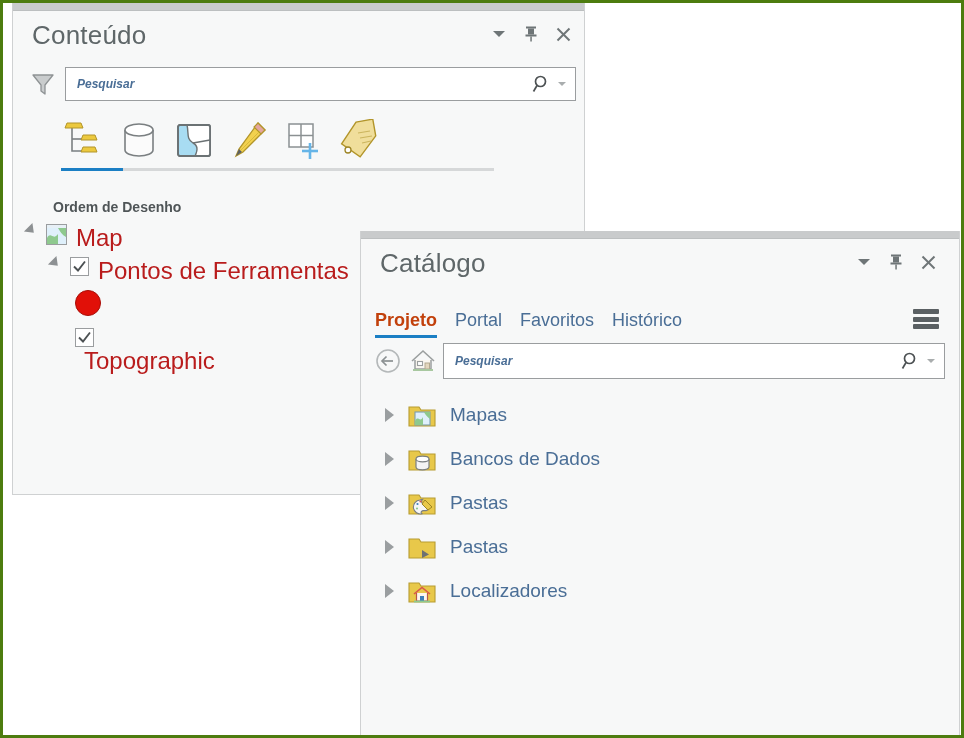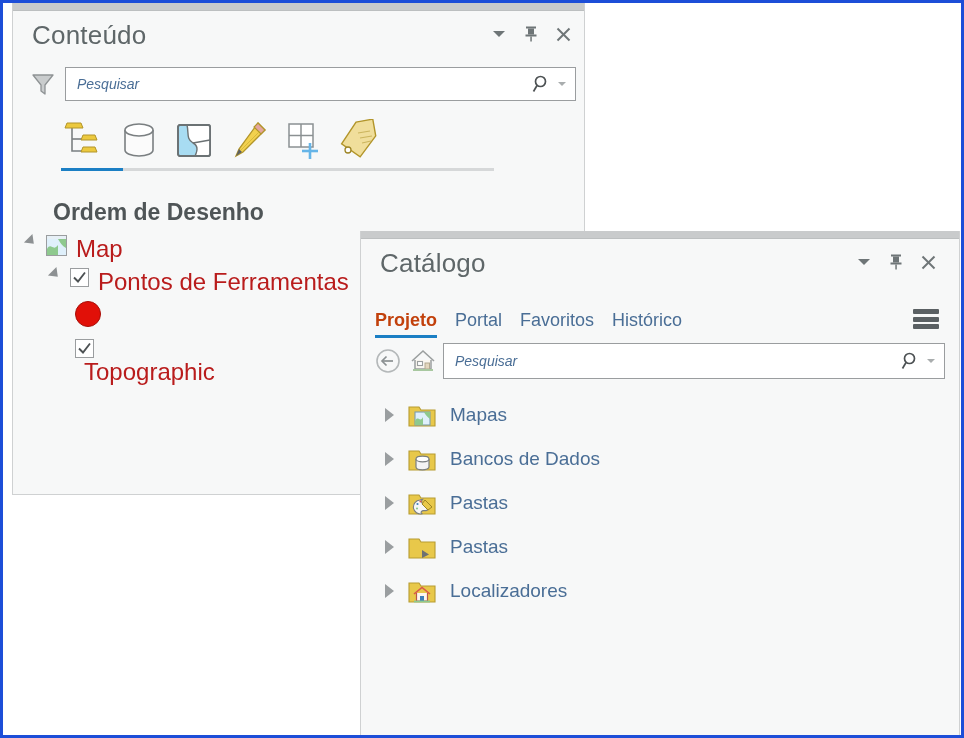--- a/index.html
+++ b/index.html
@@ -12,21 +12,21 @@
     height: 738px;
     background: #ffffff;
     font-family: "Liberation Sans", sans-serif;
     overflow: hidden;
   }
   #screen {
     position: relative;
     width: 964px;
     height: 738px;
     box-sizing: border-box;
-    border: 3px solid #1d4ed8;
+    border: 3px solid #4d7c0f;
     background: #ffffff;
     overflow: hidden;
   }
 
   
   .panel {
     position: absolute;
     background: #f7f8f8;
     box-sizing: border-box;
     border: 1px solid #cfd1d2;
@@ -92,26 +92,27 @@
     flex: 1 1 auto;
     height: 34px;
     background: #ffffff;
     border: 1px solid #9a9d9f;
     box-sizing: border-box;
     display: flex;
     align-items: center;
   }
   .search-placeholder {
     font-style: italic;
-    font-size: 14px;
+    font-size: 12px;
     color: #4a6e96;
     padding-left: 11px;
     flex: 1 1 auto;
     white-space: nowrap;
     overflow: hidden;
+    font-weight: bold;
   }
   .search-icon {
     width: 22px;
     height: 22px;
     flex: none;
     margin-right: 3px;
   }
   .search-caret {
     width: 0; height: 0;
     flex: none;
@@ -153,21 +154,21 @@
     position: absolute;
     left: 0;
     top: 0;
     width: 62px;
     height: 3px;
     background: #1b7fc4;
   }
 
   
   .toc-header {
-    font-size: 23px;
+    font-size: 14px;
     font-weight: bold;
     color: #4f5557;
     margin: 30px 0 0 40px;
   }
   .toc {
     margin-top: 9px;
   }
   .toc-row {
     display: flex;
     align-items: flex-start;

